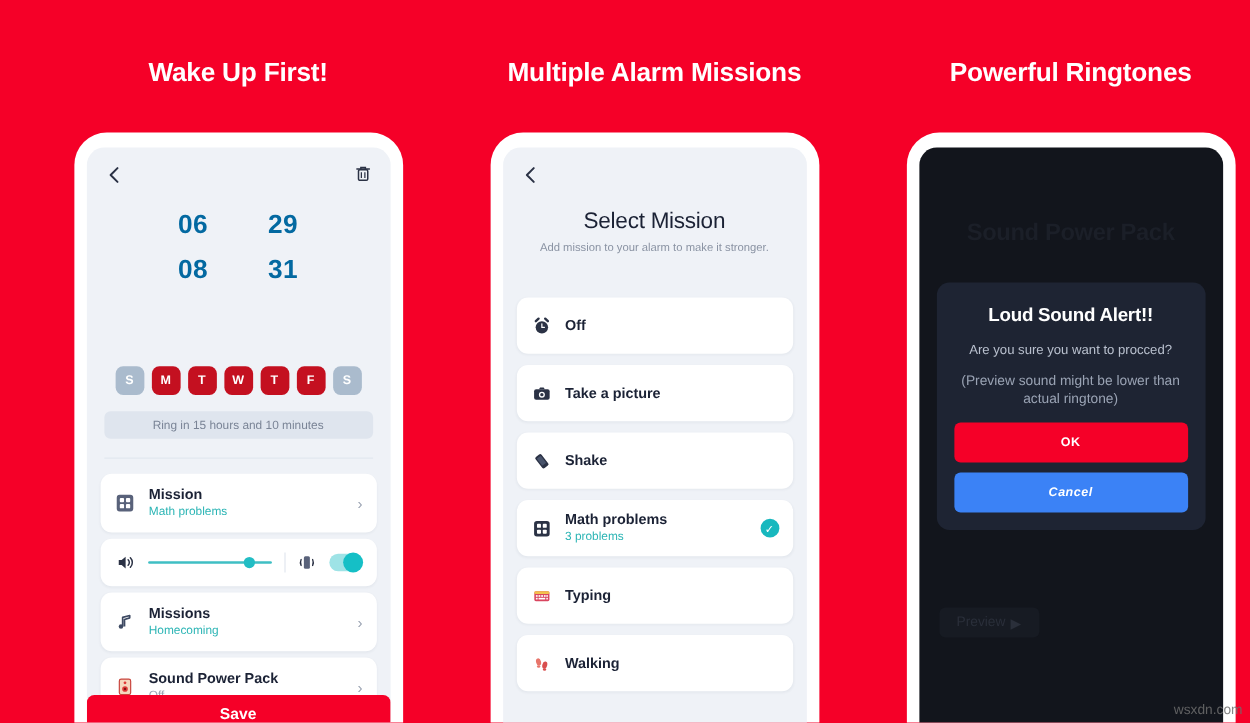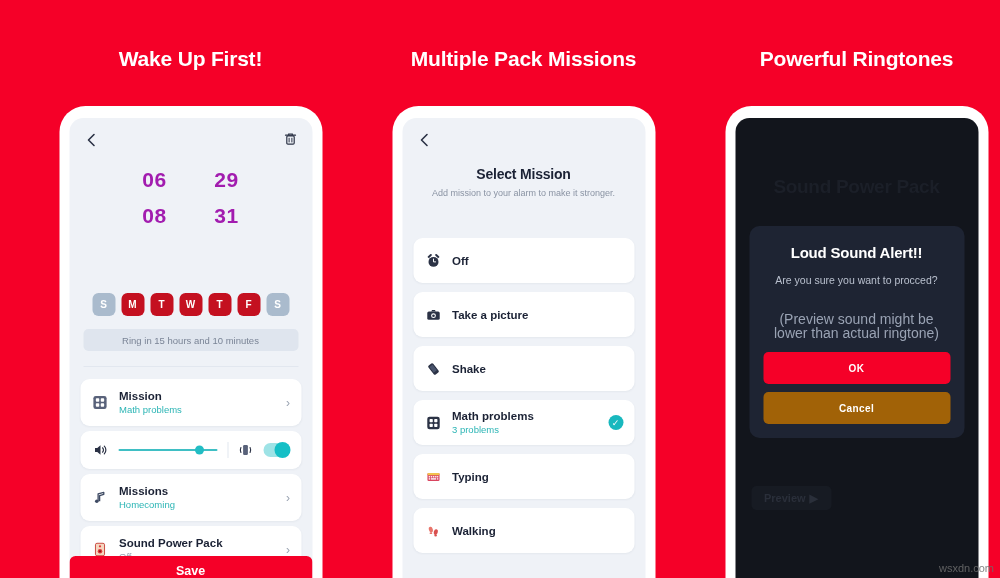--- a/index.html
+++ b/index.html
@@ -86,21 +86,21 @@
     justify-content: center;
     align-items: baseline;
     gap: 0;
     height: 36px;
   }
   .tp-cell {
     width: 58px;
     text-align: center;
     font-size: 21px;
     font-weight: bold;
-    color: #a21caf;
+    color: #0369a1;
     letter-spacing: 0.5px;
   }
   .tp-colon {
     width: 14px;
     text-align: center;
     font-size: 21px;
     font-weight: bold;
     color: #1B2235;
   }
   .tp-row.active .tp-cell { color: #1B2235; }
@@ -252,22 +252,22 @@
     border-radius: 6px 6px 0 0;
   }
 
   
   .mission-head {
     position: absolute;
     top: 48px; left: 0; width: 100%;
     text-align: center;
   }
   .mission-title {
-    font-size: 14px;
-    font-weight: bold;
+    font-size: 18px;
+    font-weight: normal;
     color: #1B2235;
     letter-spacing: -0.2px;
   }
   .mission-sub {
     margin-top: 6px;
     font-size: 9px;
     color: #8A93A3;
   }
   .mlist {
     position: absolute;
@@ -308,21 +308,21 @@
     letter-spacing: -0.3px;
   }
   .preview-ghost {
     position: absolute;
     top: 368px; left: 16px;
     width: 80px; height: 24px;
     border-radius: 5px;
     background: #171B23;
     color: #2A2F3A;
     font-size: 11px;
-    font-weight: bold;
+    font-weight: normal;
     display: flex;
     align-items: center;
     justify-content: center;
     gap: 4px;
   }
   .dialog {
     position: absolute;
     top: 108px; left: 14px; right: 14px;
     background: #1E2433;
     border-radius: 10px;
@@ -336,39 +336,39 @@
     color: #FFFFFF;
     letter-spacing: -0.2px;
   }
   .dlg-body {
     margin-top: 12px;
     font-size: 10.5px;
     color: #B9C0CE;
     line-height: 15px;
   }
   .dlg-note {
-    margin-top: 24px;
-    font-size: 14px;
+    margin-top: 10px;
+    font-size: 11px;
     color: #9AA3B4;
     line-height: 14px;
   }
   .dlg-btn {
     margin-top: 12px;
     height: 32px;
     border-radius: 5px;
     display: flex;
     align-items: center;
     justify-content: center;
     font-size: 10px;
     font-weight: bold;
     letter-spacing: 0.4px;
     text-align: center;
   }
   .dlg-ok { background: #F50028; color: #FFFFFF; }
-  .dlg-cancel { background: #a16207; color: #FFFFFF; margin-top: 8px; }
+  .dlg-cancel { background: #3b82f6; color: #FFFFFF; margin-top: 8px; font-style: italic; }
 
   .watermark {
     position: absolute;
     right: 6px; bottom: 4px;
     font-size: 11px;
     color: #6E6E6E;
     opacity: 0.85;
   }
   svg { display: block; }
 </style>
@@ -501,21 +501,21 @@
             <span class="row-chevron">›</span>
           </div>
         </div>
 
         <div class="save-btn">Save</div>
       </div>
     </div>
   </div>
 
   <div class="panel panel-2">
-    <div class="headline">Multiple Pack Missions</div>
+    <div class="headline">Multiple Alarm Missions</div>
 
     <div class="phone">
       <div class="screen">
 
         <div class="back-chevron">
           <svg viewBox="0 0 16 16" width="16" height="16">
               <path d="M10.5 2.5 L5 8 l5.5 5.5" fill="none" stroke="currentColor" stroke-width="1.6" stroke-linecap="round" stroke-linejoin="round"></path>
             </svg>
         </div>
 

